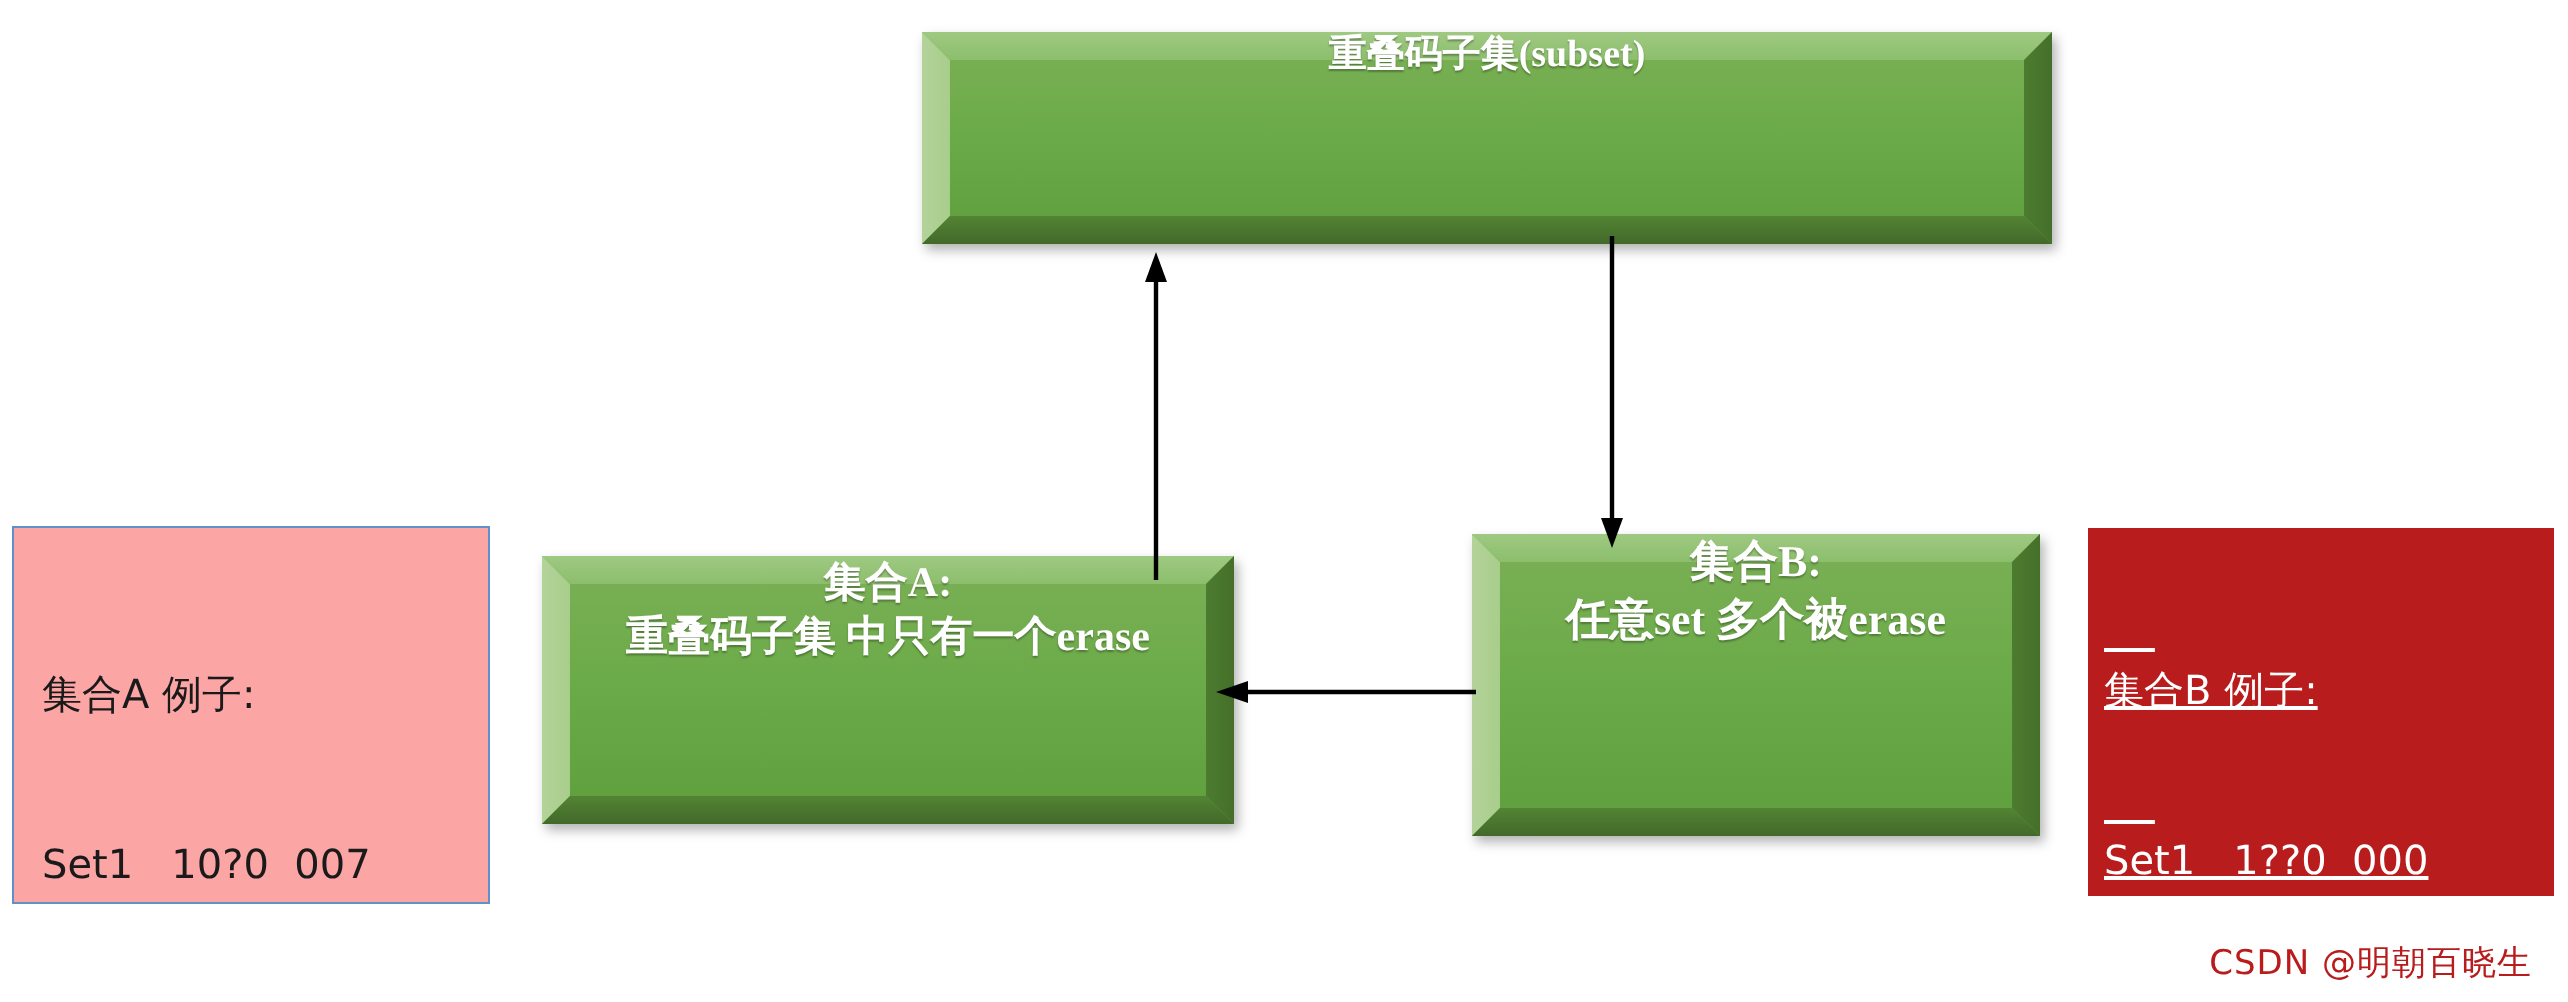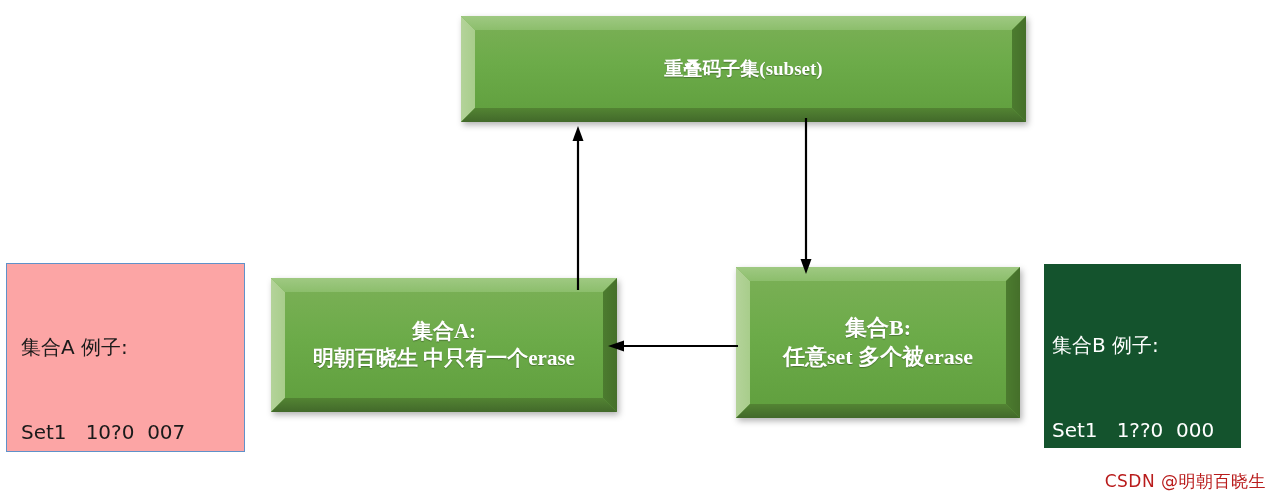--- a/index.html
+++ b/index.html
@@ -18,21 +18,21 @@
     width: 1284px;
     height: 501px;
   }
 
   
   .green-box {
     position: absolute;
     box-sizing: border-box;
     background: linear-gradient(180deg, #7cb057 0%, #6cab49 45%, #5f9e3d 100%);
     display: flex;
-    align-items: center;
+    align-items: flex-start;
     justify-content: center;
     text-align: center;
     color: #ffffff;
     font-family: "Liberation Serif", serif;
     font-weight: bold;
     text-shadow: 0 1px 1px rgba(0,0,0,0.30);
     filter: drop-shadow(2px 3px 3px rgba(0,0,0,0.30));
   }
   
   .bevel-tl {
@@ -98,24 +98,25 @@
     white-space: pre;
   }
   #panel-a {
     left: 6px; top: 263px; width: 239px; height: 189px;
     background: #fca5a5;
     border: 1px solid #5f91c9;
     color: #1a1a1a;
     padding: 12px 0 0 14px;
   }
   #panel-b {
-    left: 1044px; top: 264px; width: 197px; height: 184px;
-    background: #14532d;
+    left: 1044px; top: 264px; width: 233px; height: 184px;
+    background: #b91c1c;
     color: #ffffff;
     padding: 10px 0 0 8px;
+    text-decoration: underline;
   }
   .panel-line { display: block; }
 
   
   .arrow-svg {
     position: absolute;
     overflow: visible;
     pointer-events: none;
   }
   #arrow-a-to-subset { left: 560px; top: 126px; width: 40px; height: 164px; }
@@ -143,21 +144,21 @@
     <span class="bevel-tl"></span>
     <span class="bevel-br"></span>
     <span class="label">重叠码子集(subset)</span>
   </div>
 
   <div class="green-box" id="box-seta">
     <span class="bevel-tl"></span>
     <span class="bevel-br"></span>
     <span class="label">
       <span>集合A:</span><br>
-      <span>明朝百晓生 中只有一个erase</span>
+      <span>重叠码子集 中只有一个erase</span>
     </span>
   </div>
 
   <div class="green-box" id="box-setb">
     <span class="bevel-tl"></span>
     <span class="bevel-br"></span>
     <span class="label">
       <span>集合B:</span><br>
       <span>任意set 多个被erase</span>
     </span>

